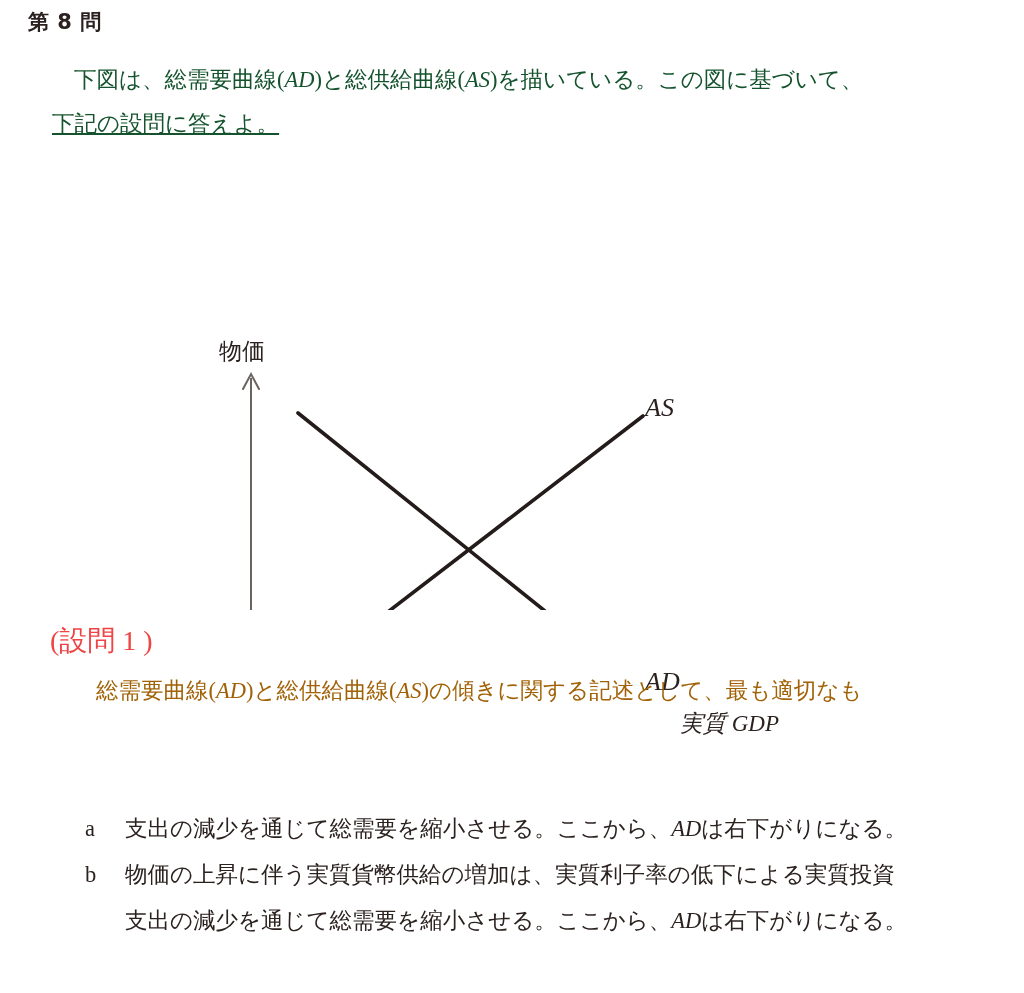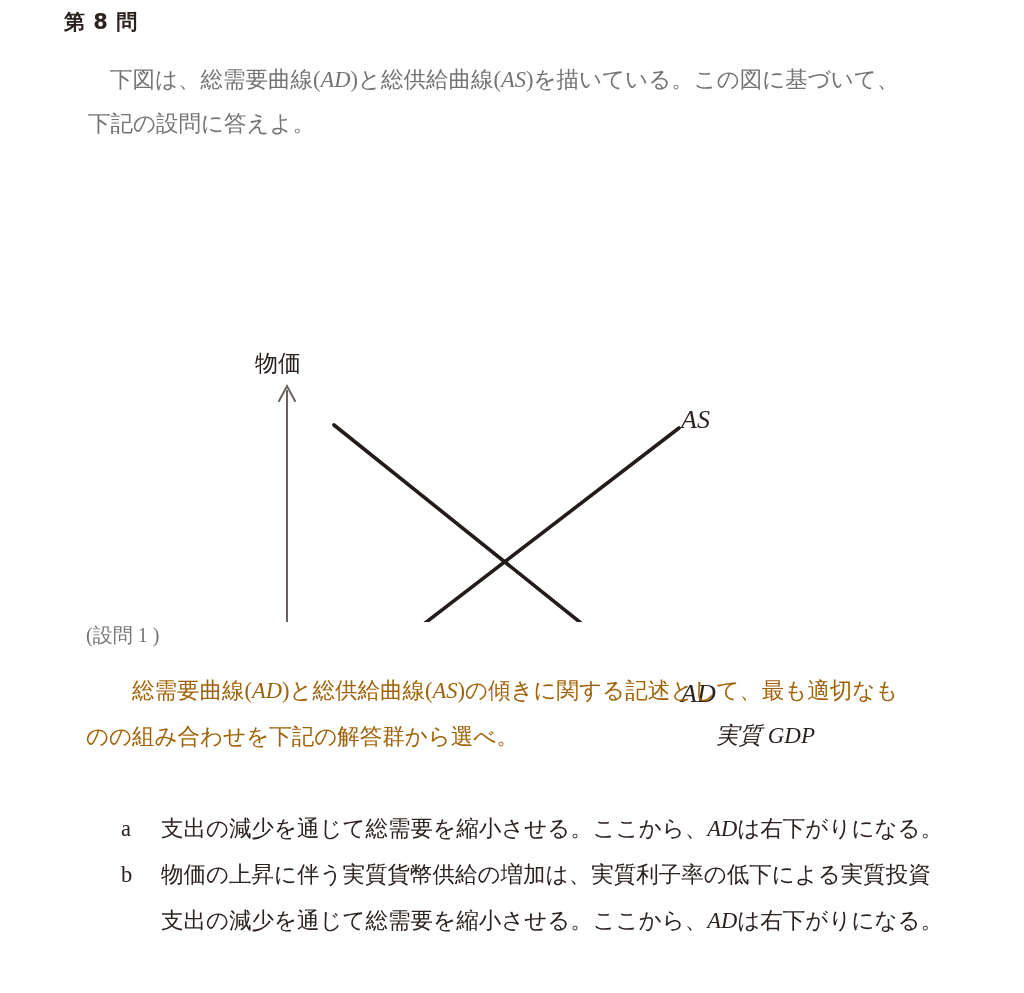--- a/index.html
+++ b/index.html
@@ -13,21 +13,20 @@
     position: relative;
     overflow: hidden;
     font-family: "Liberation Serif", "DejaVu Serif", serif;
     color: #2b2220;
     -webkit-font-smoothing: antialiased;
   }
 
   .page {
     position: absolute;
     inset: 0;
-    margin-left: 36px;
   }
 
   
   .question-heading {
     position: absolute;
     left: 28px;
     top: 8px;
     font-family: "DejaVu Sans", "Liberation Sans", sans-serif;
     font-weight: bold;
     font-size: 21px;
@@ -37,39 +36,39 @@
   }
 
   
   .intro {
     position: absolute;
     left: 28px;
     top: 58px;
     width: 960px;
     font-size: 22.5px;
     line-height: 44px;
-    color: #737373;
+    color: #14532d;
   }
   .intro .ln {
     display: block;
     white-space: nowrap;
   }
   .intro .ln.first { text-indent: 46px; }
-  .intro .ln.cont  { padding-left: 24px; }
+  .intro .ln.cont  { padding-left: 24px; text-decoration: underline; }
 
   .itx {
     font-style: italic;
     font-family: "Liberation Serif", "DejaVu Serif", serif;
   }
 
   
   .figure {
     position: absolute;
     left: 0;
-    top: 172px;
+    top: 160px;
     width: 1024px;
     height: 450px;
   }
   .figure svg { display: block; }
 
   .fig-label {
     position: absolute;
     font-size: 23px;
     color: #2b2220;
     white-space: nowrap;
@@ -82,23 +81,23 @@
     font-family: "Liberation Serif", "DejaVu Serif", serif;
   }
   .fig-label.curve.as { left: 645px; top: 233px; }
   .fig-label.curve.ad { left: 645px; top: 507px; }
 
   
   .subq-heading {
     position: absolute;
     left: 50px;
     top: 622px;
-    font-size: 20px;
+    font-size: 28px;
     white-space: nowrap;
-    color: #737373;
+    color: #ef4444;
   }
 
   .subq-body {
     position: absolute;
     left: 50px;
     top: 668px;
     width: 960px;
     font-size: 22.5px;
     line-height: 46px;
     color: #a16207;
@@ -161,21 +160,20 @@
     <div class="fig-label y-axis-title">物価</div>
     <div class="fig-label x-axis-title">実質 GDP</div>
     <div class="fig-label curve as">AS</div>
     <div class="fig-label curve ad">AD</div>
   </div>
 
   <div class="subq-heading">(設問 1 )</div>
 
   <div class="subq-body">
     <span class="ln first"><span>総需要曲線(</span><span class="itx">AD</span><span>)と総供給曲線(</span><span class="itx">AS</span><span>)の傾きに関する記述として、最も適切なも</span></span>
-    <span class="ln">のの組み合わせを下記の解答群から選べ。</span>
   </div>
 
   <div class="choices">
 
     <div class="choice">
       <span class="marker">a</span>
       <span class="ln"><span>支出の減少を通じて総需要を縮小させる。ここから、</span><span class="itx">AD</span><span>は右下がりになる。</span></span>
     </div>
 
     <div class="choice">

